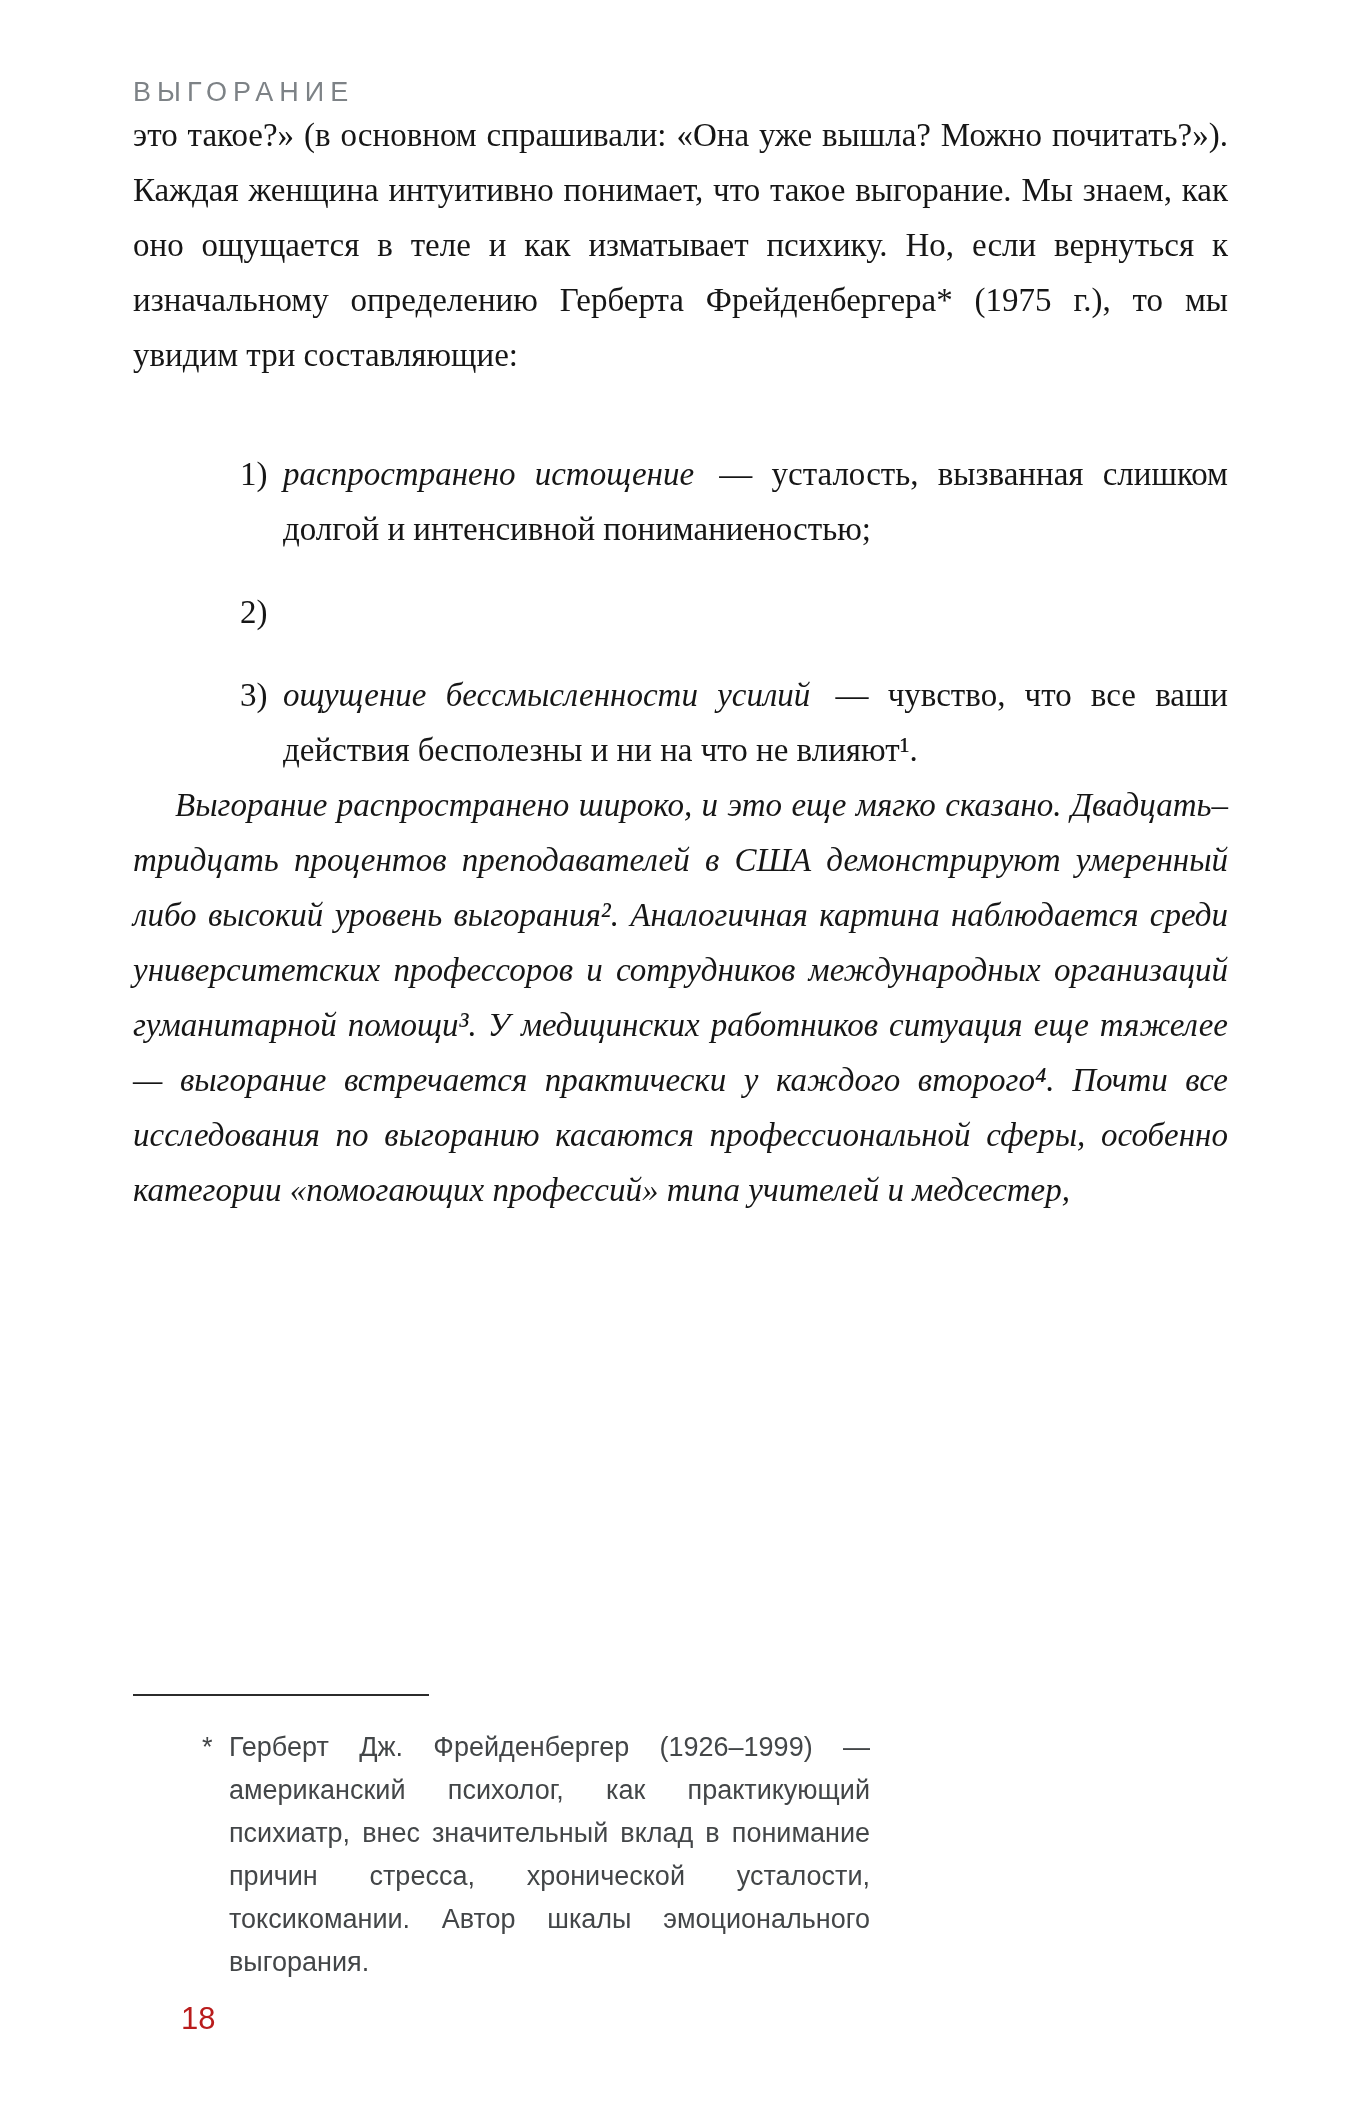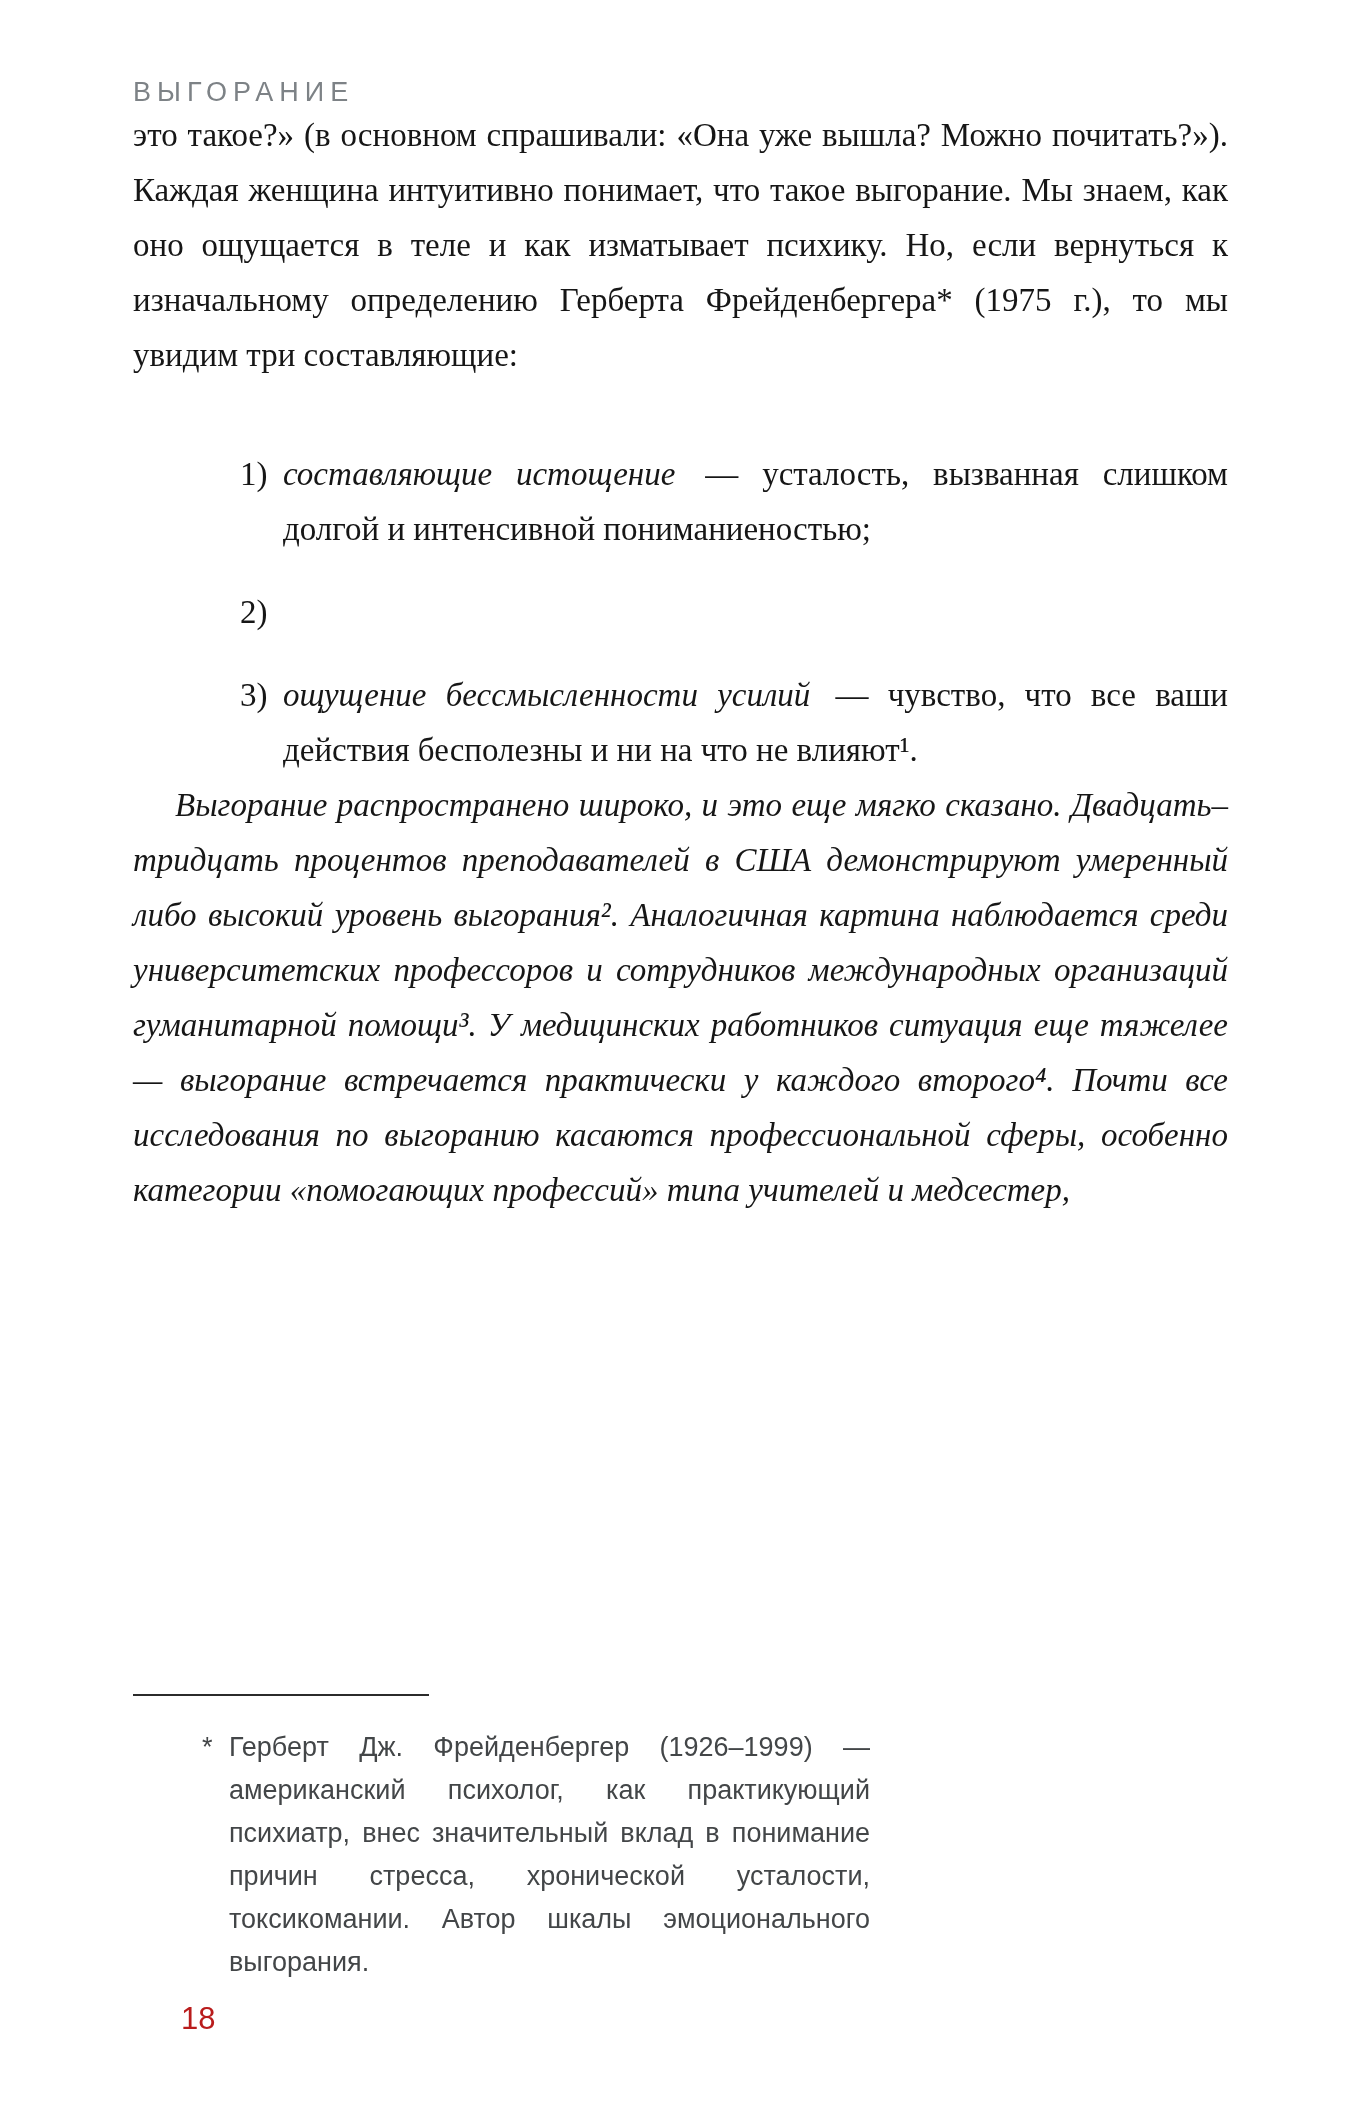--- a/index.html
+++ b/index.html
@@ -107,21 +107,21 @@
 
 <div class="page">
 
   <div class="running-header">ВЫГОРАНИЕ</div>
 
   <p class="para body-text p1">это такое?» (в основном спрашивали: «Она уже вышла? Можно почитать?»). Каждая женщина интуитивно пони­мает, что такое выгорание. Мы знаем, как оно ощущает­ся в теле и как изматывает психику. Но, если вернуться к изначальному определению Герберта Фрейденберге­ра* (1975 г.), то мы увидим три составляющие:</p>
 
   <ol class="components-list">
     <li class="list-item body-text">
       <span class="marker">1)</span>
-      <span class="item-text"><em class="term">составляющие истощение</em> <span>— усталость, вызван­ная слишком долгой и интенсивной понимание­ностью;</span></span>
+      <span class="item-text"><em class="term">распространено истощение</em> <span>— усталость, вызван­ная слишком долгой и интенсивной понимание­ностью;</span></span>
     </li>
     <li class="list-item body-text">
       <span class="marker">2)</span>
     </li>
     <li class="list-item body-text">
       <span class="marker">3)</span>
       <span class="item-text"><em class="term">ощущение бессмысленности усилий</em> <span>— чувство, что все ваши действия бесполезны и ни на что не влияют¹.</span></span>
     </li>
   </ol>
 

